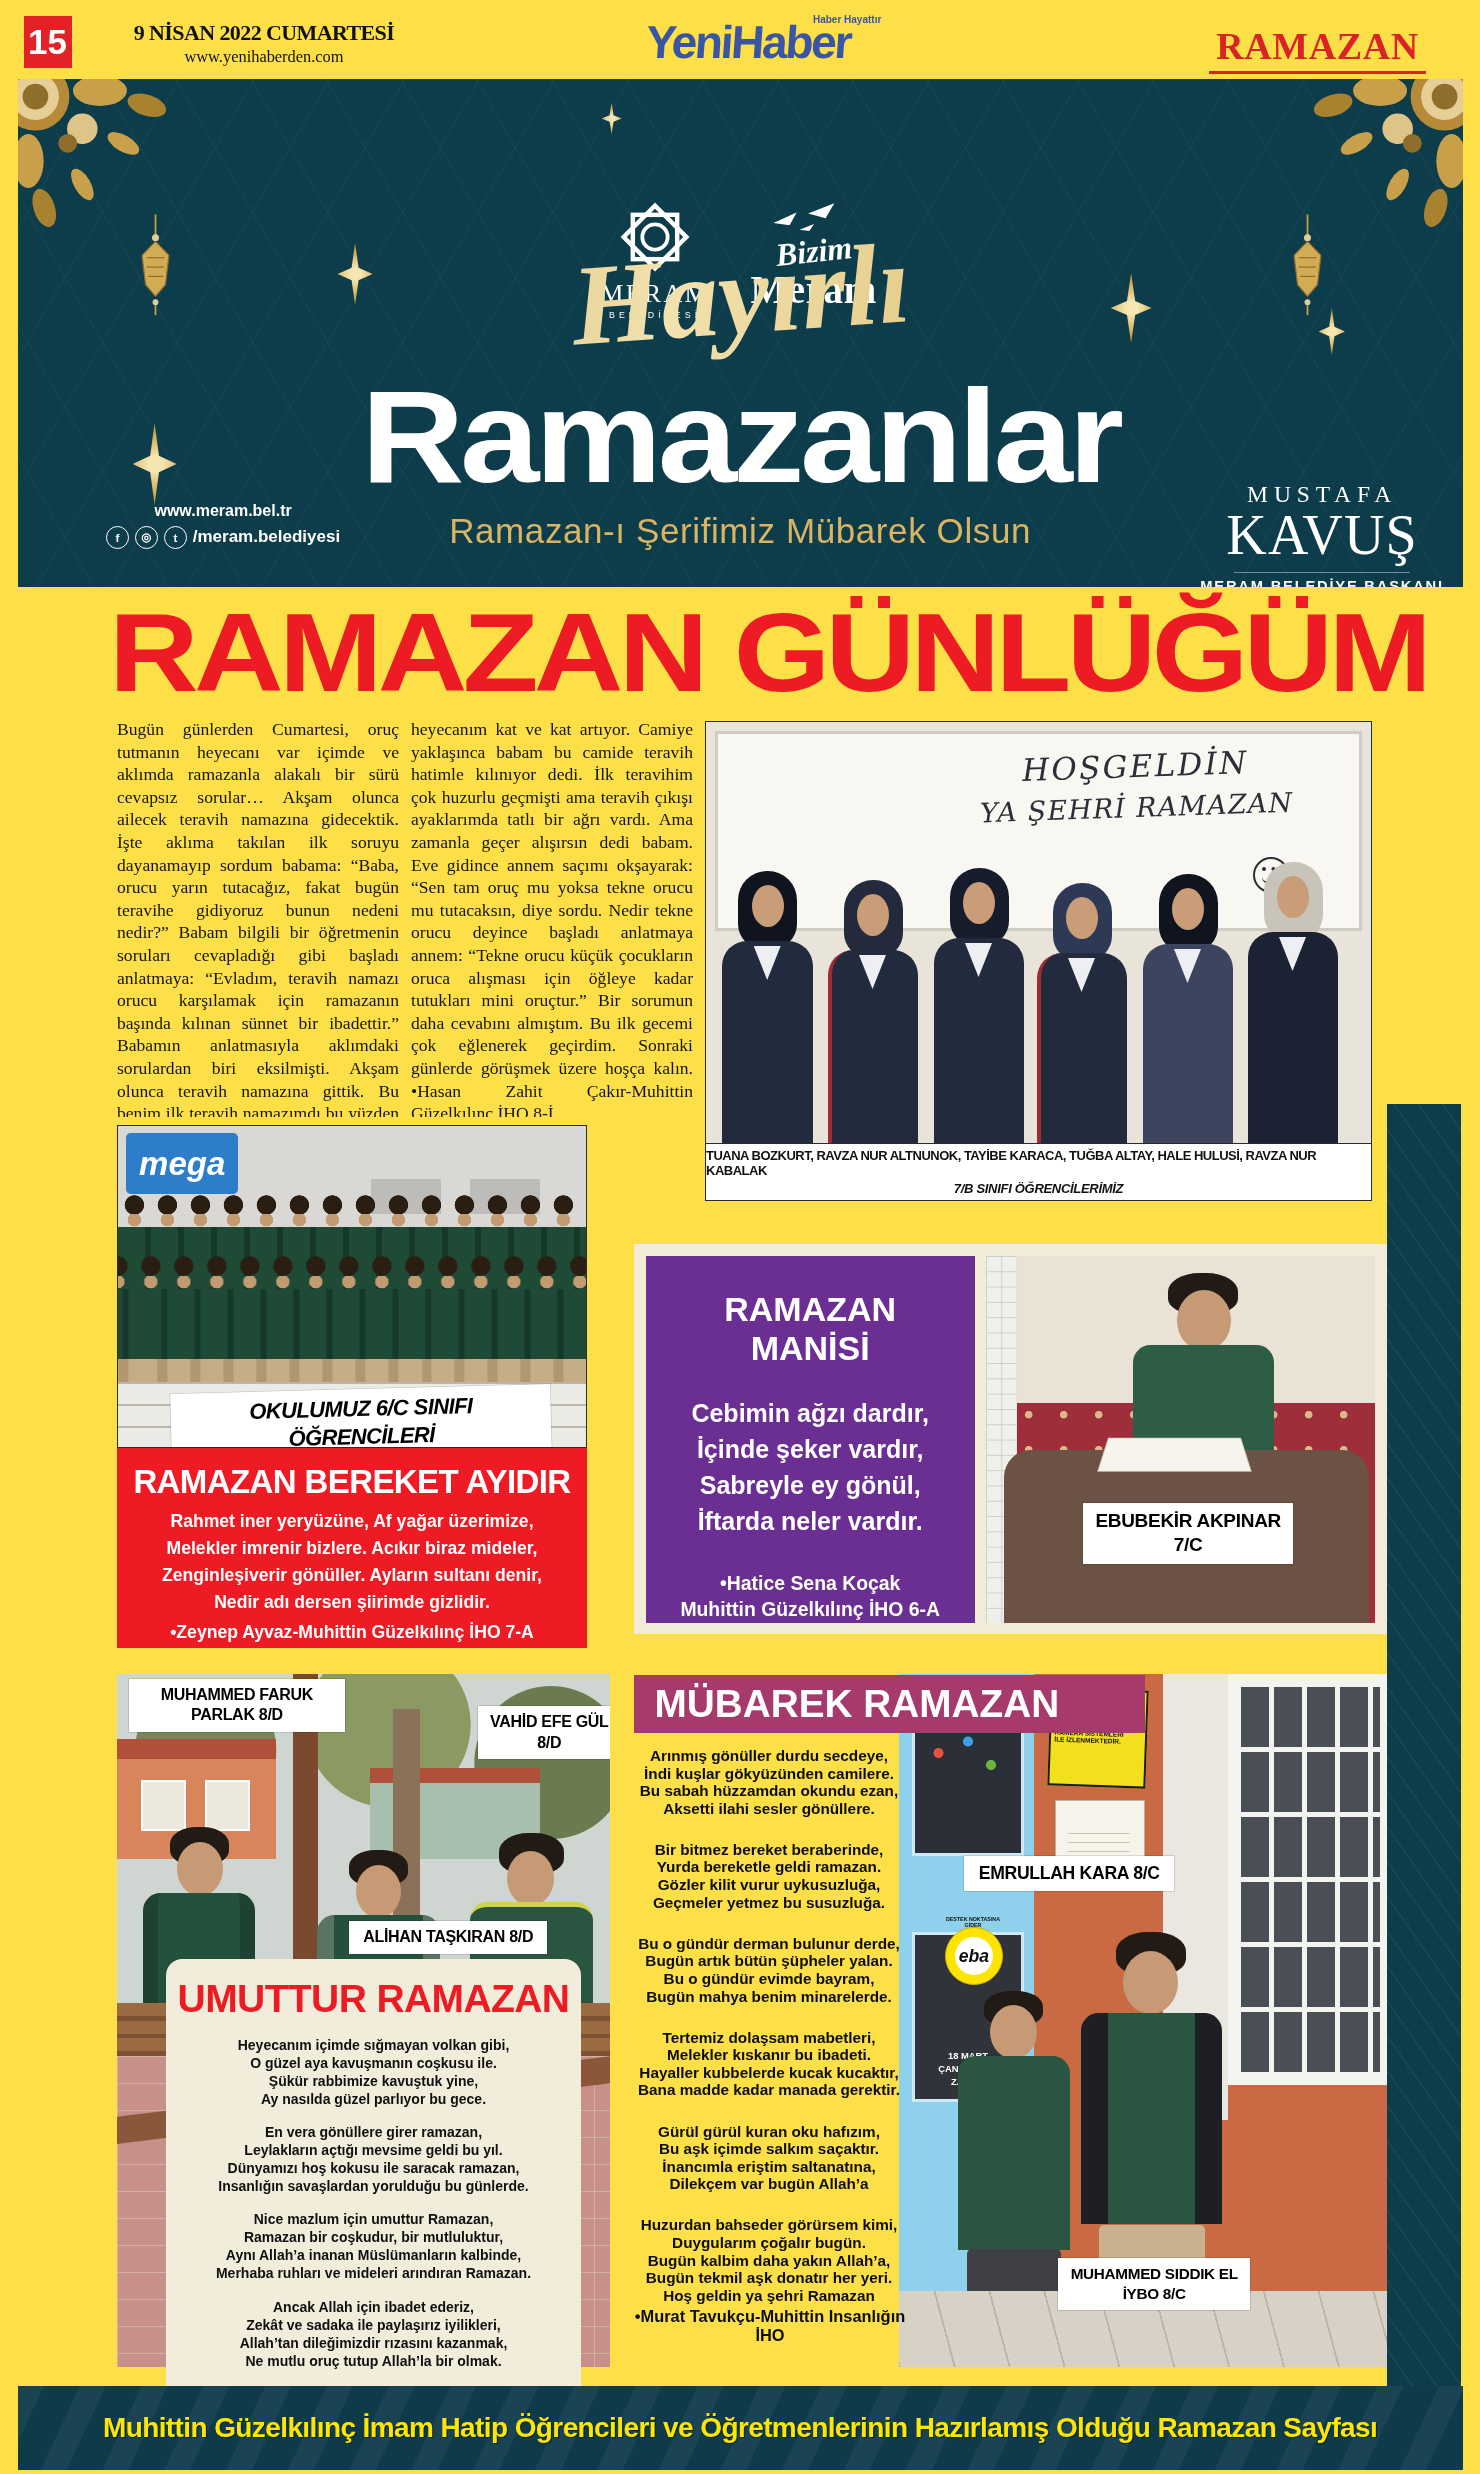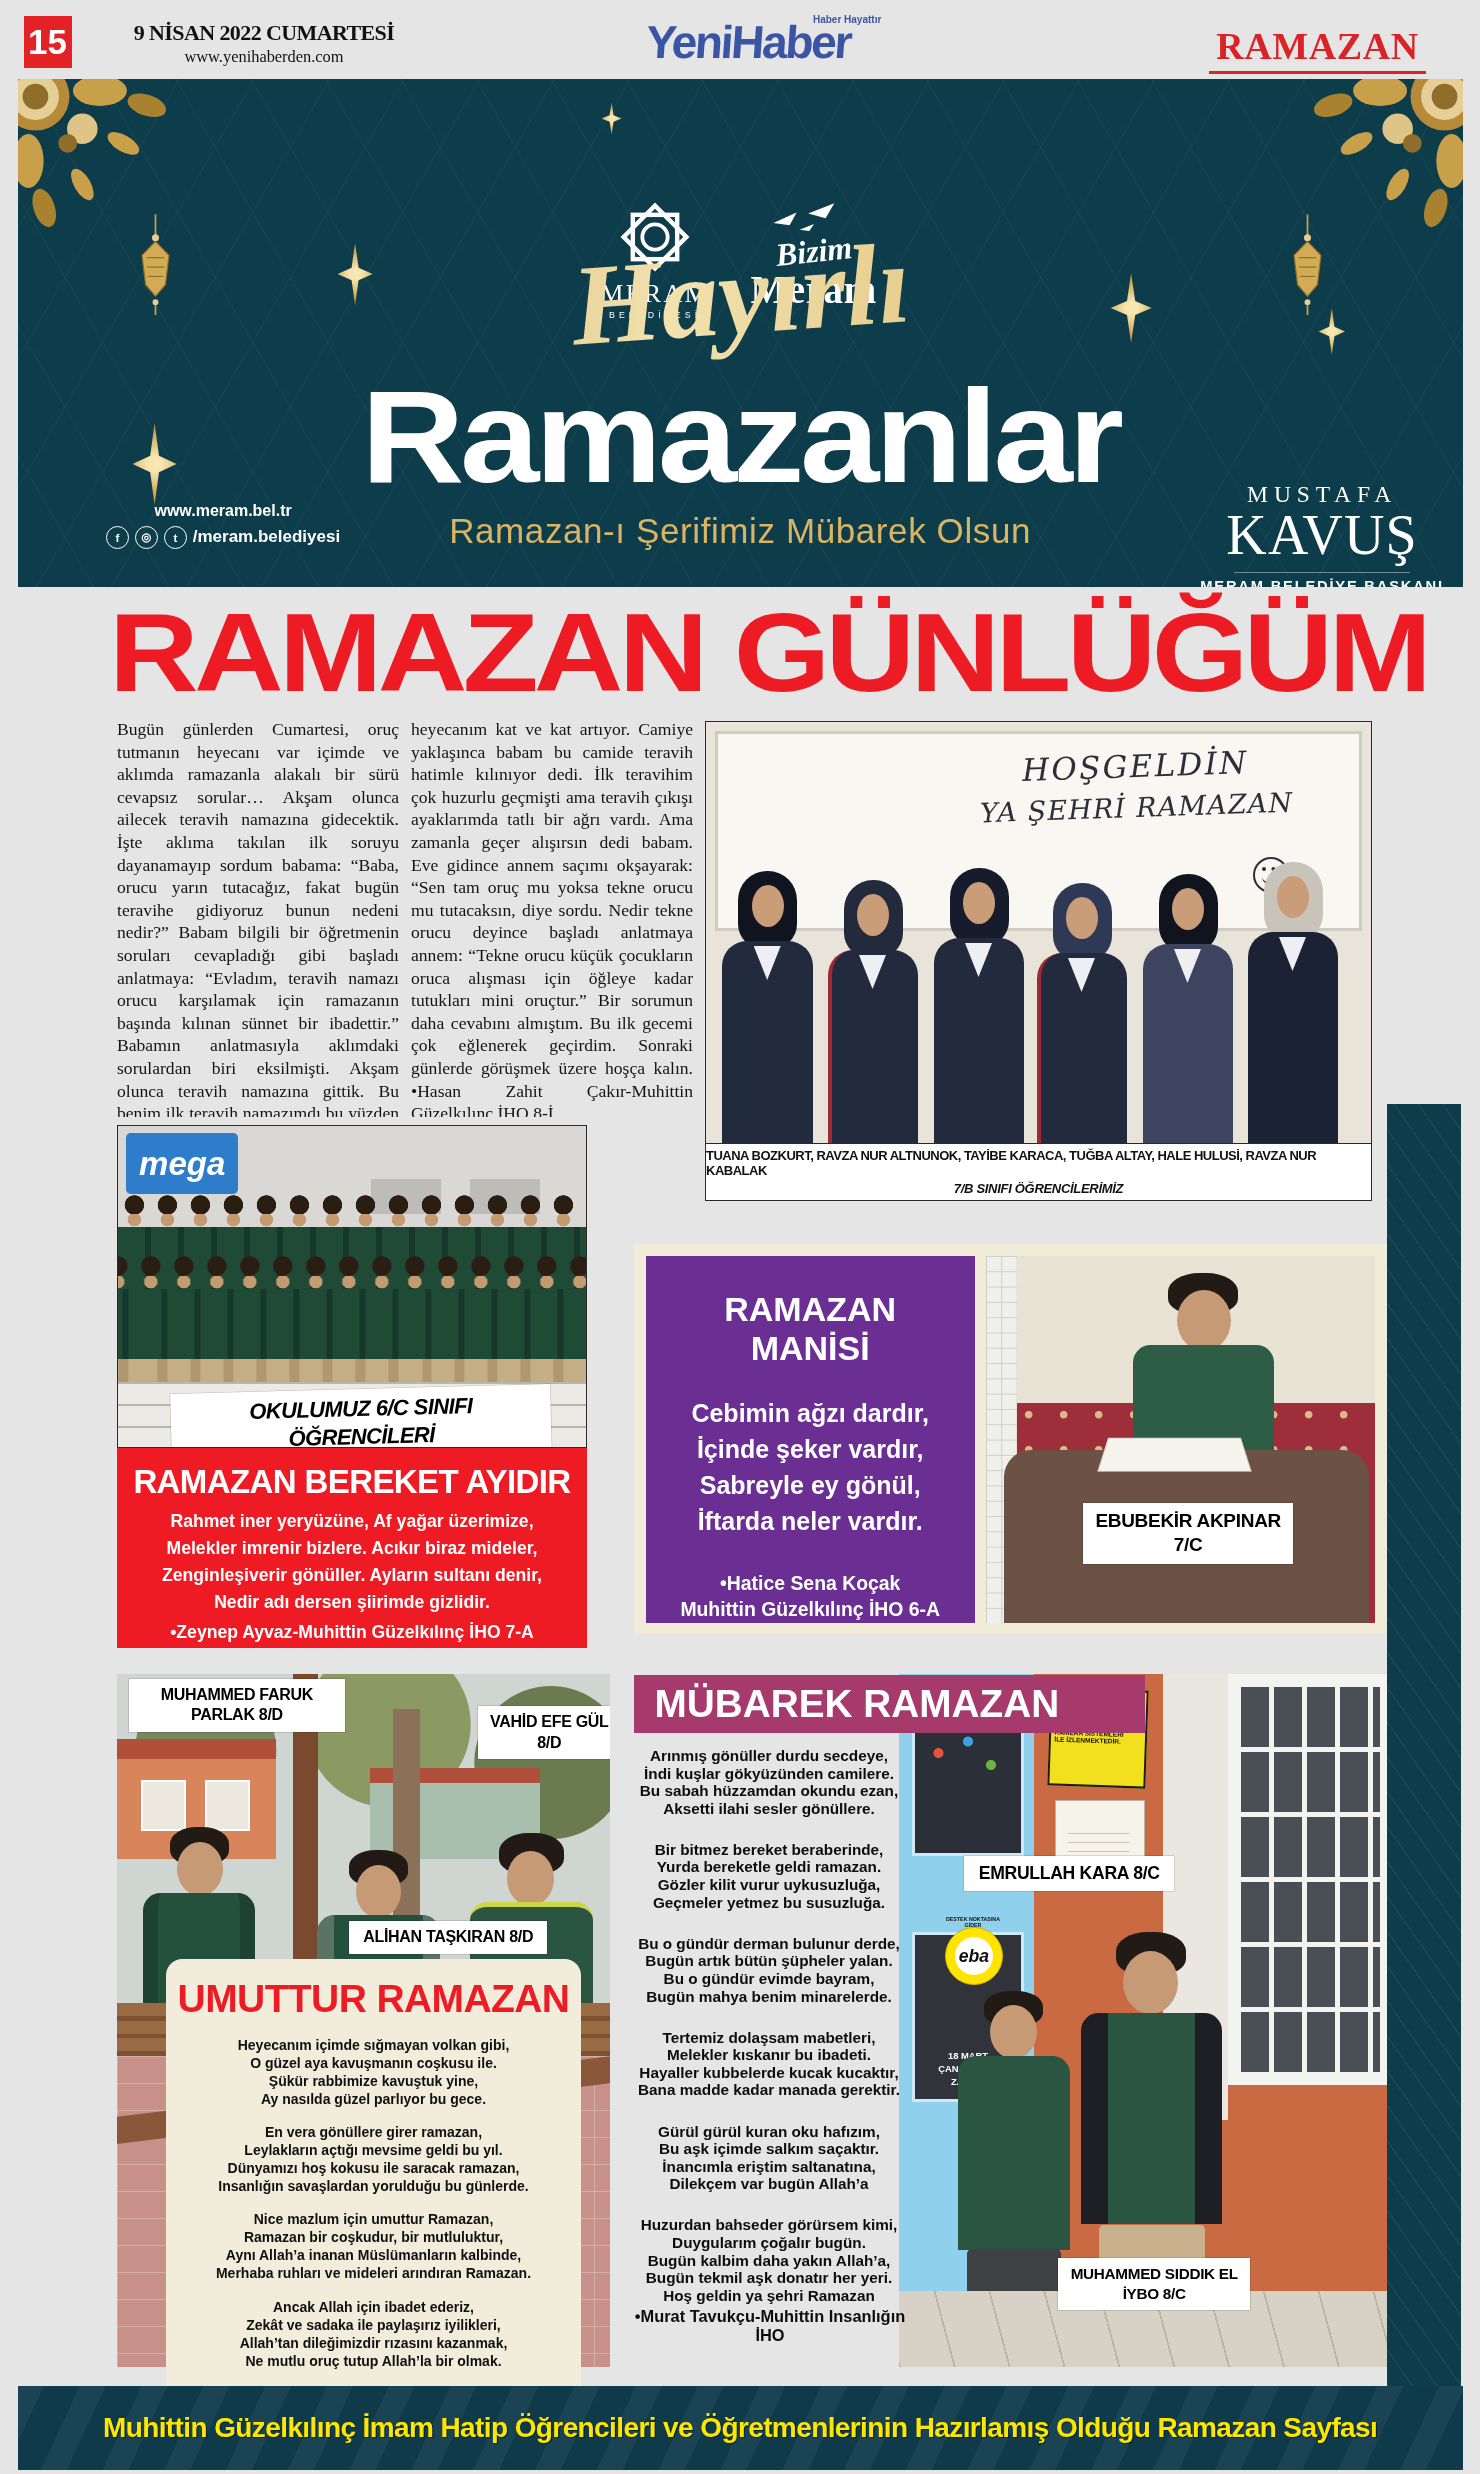--- a/index.html
+++ b/index.html
@@ -1,16 +1,16 @@
 <!DOCTYPE html>
 <html style="font-size:9.4px"><head>
 <meta charset="utf-8">
 <style>
   html,body{margin:0;padding:0;background:#ffffff;}
-  #page{position:relative;width:1480px;height:2475px;background:#e5e5e5;overflow:hidden;
+  #page{position:relative;width:1480px;height:2475px;background:#fde047;overflow:hidden;
         font-family:"Liberation Sans",sans-serif;color:#111;}
   .abs{position:absolute;}
   .preline{white-space:pre-line;}
   
   .pagenum{left:23.5px;top:16.4px;width:48px;height:52px;background:#e32227;color:#fff;
            font-weight:bold;font-size:35px;display:flex;align-items:center;justify-content:center;}
   .dateblk{left:88px;top:20px;width:352px;text-align:center;font-family:"Liberation Serif",serif;}
   .date{font-weight:bold;font-size:22px;letter-spacing:-0.6px;}
   .site{font-size:16.4px;margin-top:1.2px;}
   .logo{left:646px;top:15.3px;width:247px;height:54px;}

